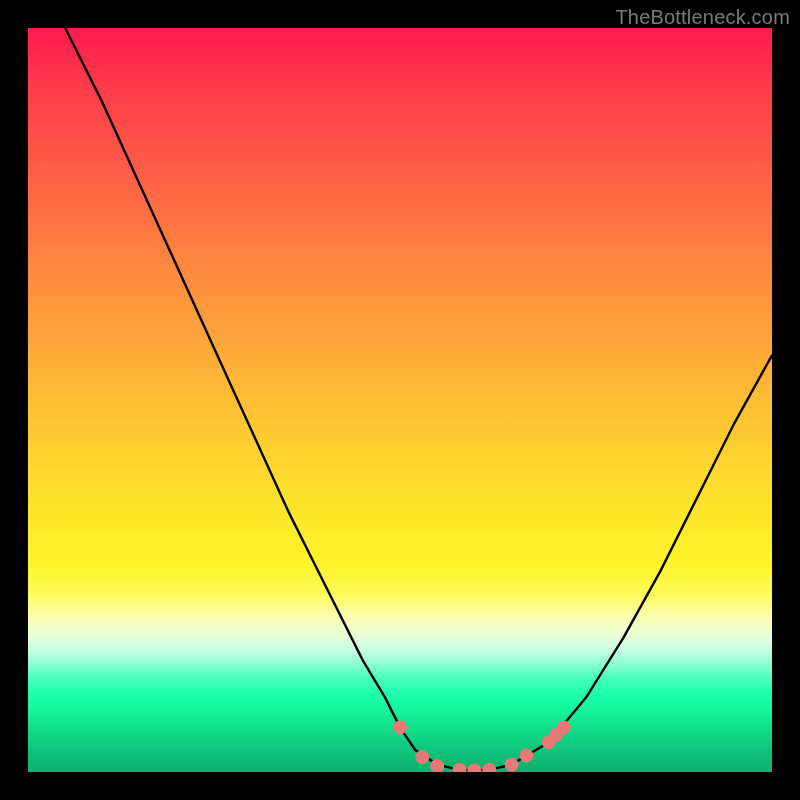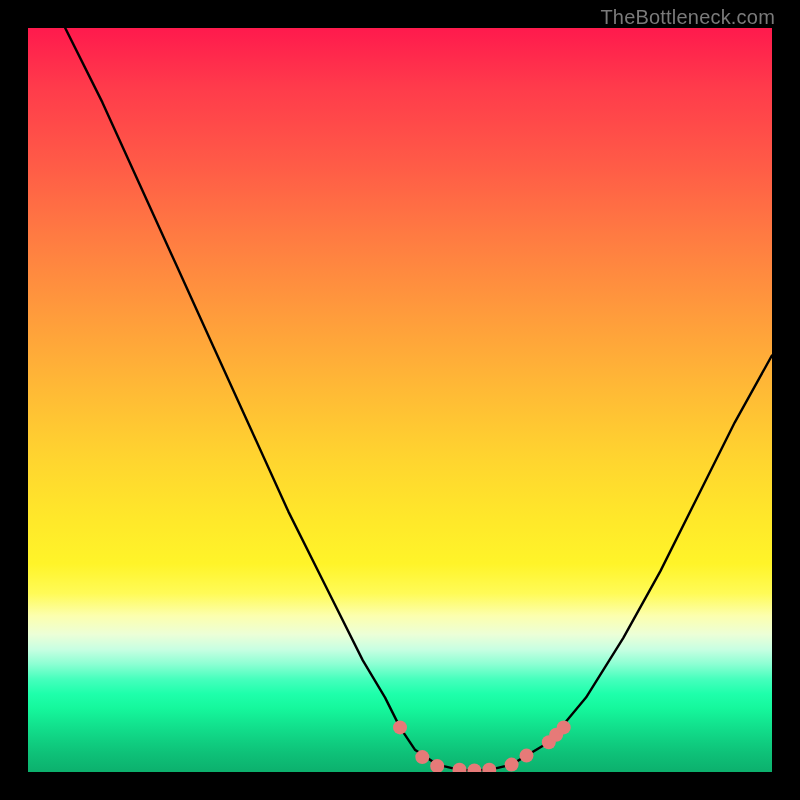--- a/index.html
+++ b/index.html
@@ -51,21 +51,21 @@
   svg.curve {
     position: absolute;
     left: 0;
     top: 0;
     width: 744px;
     height: 744px;
   }
   .watermark {
     position: absolute;
     top: 6px;
-    right: 25px;
+    right: 10px;
     color: #7a7a7a;
     font-size: 20px;
     font-weight: 500;
     letter-spacing: 0.2px;
   }
 </style>
 </head>
 <body>
 
 <div class="frame">

